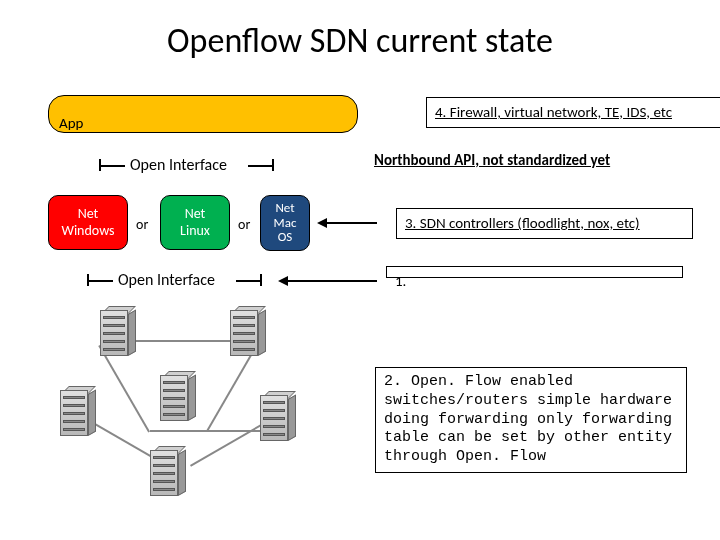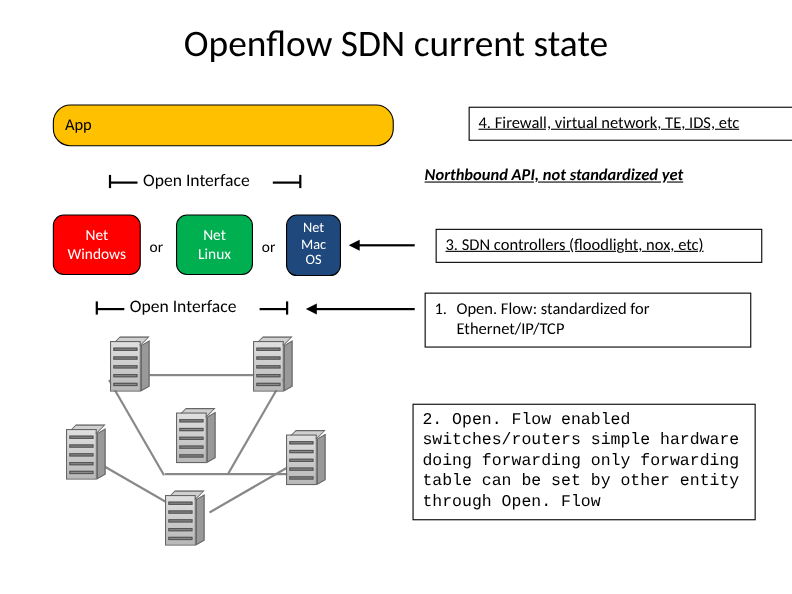--- a/index.html
+++ b/index.html
@@ -24,21 +24,21 @@
   .app-box {
     position: absolute;
     left: 48px;
     top: 95px;
     width: 310px;
     height: 38px;
     background: #ffc000;
     border: 1px solid #000;
     border-radius: 16px;
     display: flex;
-    align-items: center;
+    align-items: flex-end;
     padding-left: 10px;
     font-size: 15px;
   }
   .open-iface-1 {
     position: absolute;
     left: 130px;
     top: 155px;
     font-size: 16px;
   }
   .open-iface-2 {
@@ -121,21 +121,21 @@
   }
   .note-box {
     position: absolute;
     background: #fff;
     border: 1px solid #000;
     padding: 5px 8px;
     font-size: 15px;
     line-height: 1.25;
   }
   .note-1 { left: 386px; top: 97px;  width: 297px; margin-left: 40px; }
-  .note-2 { left: 386px; top: 151px; width: 297px; font-weight:700; border:none; padding:0;font-style:italic; }
+  .note-2 { left: 374px; top: 151px; width: 297px; font-weight:700; border:none; padding:0; }
   .note-3 { left: 396px; top: 208px; width: 297px; }
   .note-4 { left: 386px; top: 266px; width: 297px; padding-left: 28px; }
   .note-4 .num { position: absolute; left: 8px; }
   .note-5 { left: 375px; top: 367px; width: 312px; font-family: Liberation Mono, monospace; }
   .u { text-decoration: underline; }
   .arrow-l {
     position: absolute;
     height: 2px;
     background: #000;
   }
@@ -237,21 +237,20 @@
   <span class="u">4. Firewall, virtual network, TE, IDS, etc</span>
 </div>
 <div class="note-box note-2">
   <span class="u">Northbound API, not standardized yet</span>
 </div>
 <div class="note-box note-3">
   <span class="u">3. SDN controllers (floodlight, nox, etc)</span>
 </div>
 <div class="note-box note-4">
   <span class="num">1.</span>
-  <span>Open. Flow: standardized for Ethernet/IP/TCP</span>
 </div>
 <div class="note-box note-5">
   <span>2. Open. Flow enabled switches/routers simple hardware doing forwarding only forwarding table can be set by other entity through Open. Flow</span>
 </div>
 
 <div class="arrow-l" style="left:322px;top:222px;width:55px;"></div>
 <div class="arrow-l" style="left:283px;top:280px;width:94px;"></div>
 
 <div class="link" style="left:128px;top:340px;width:120px;transform:rotate(0deg);"></div>
 <div class="link" style="left:100px;top:345px;width:100px;transform:rotate(60deg);"></div>

